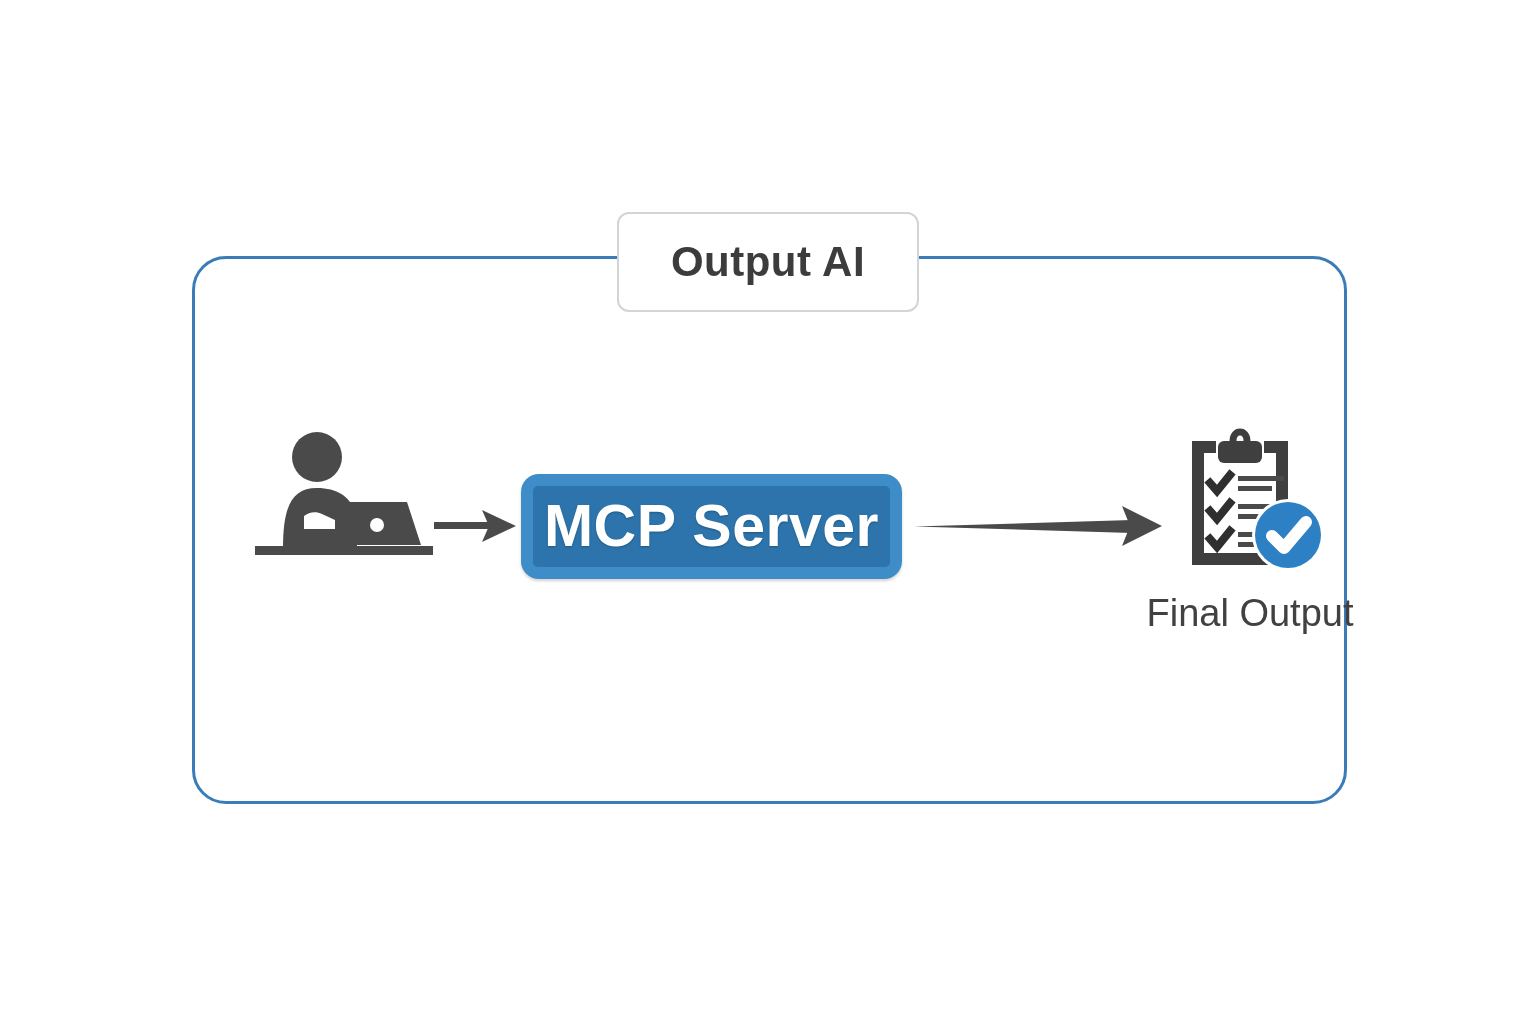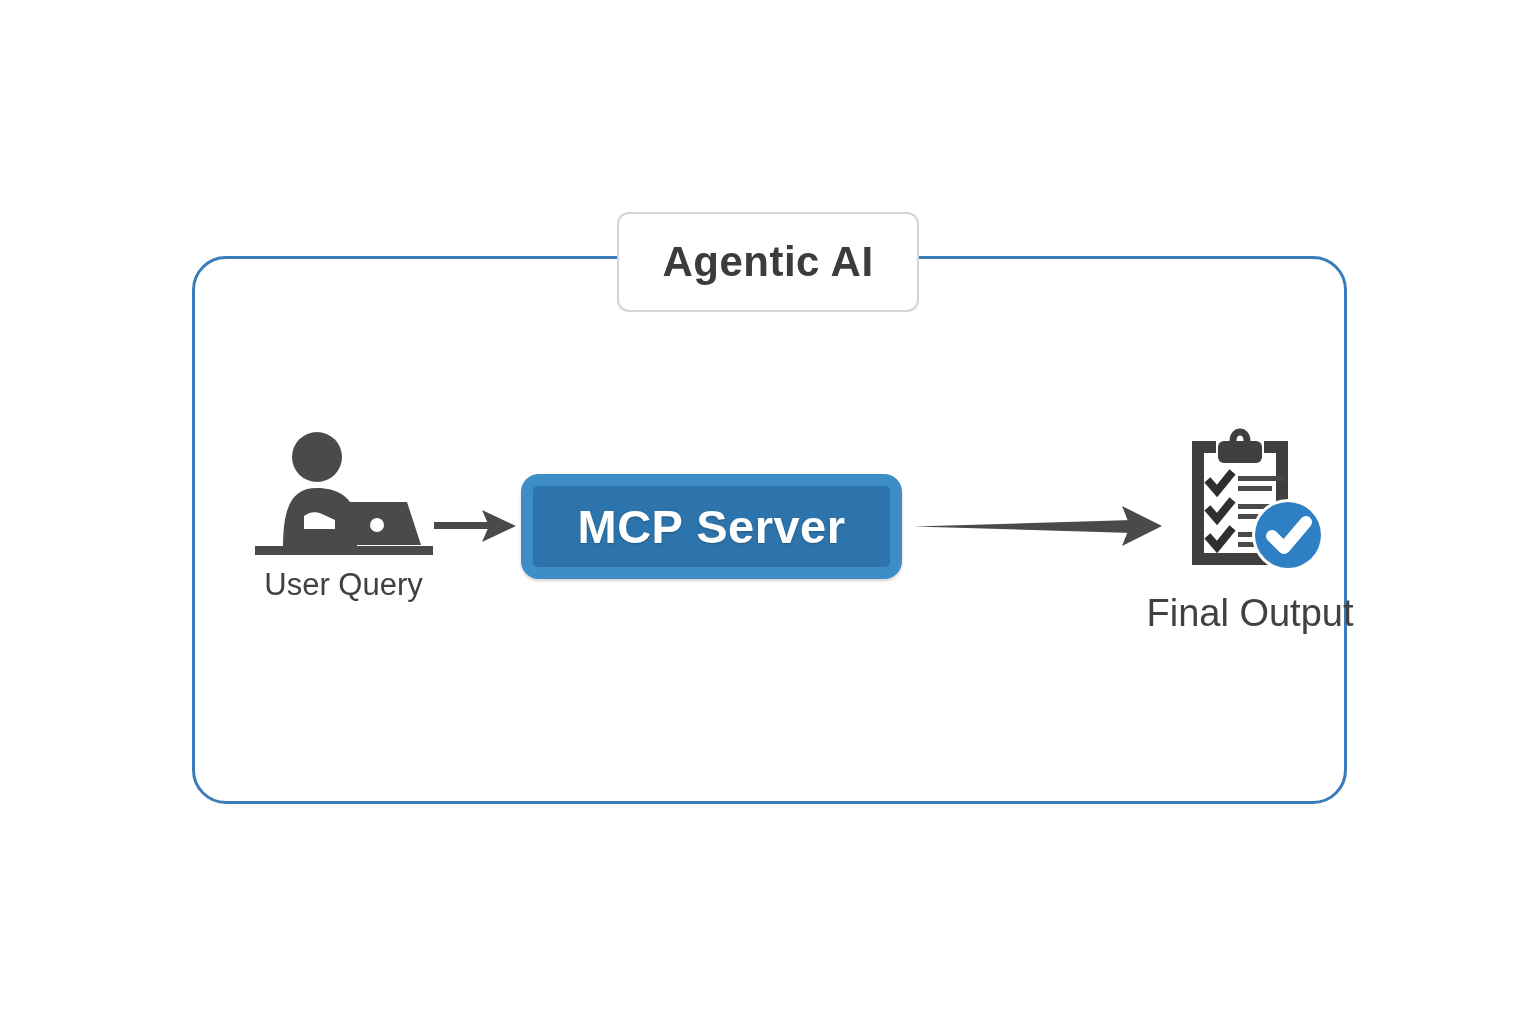--- a/index.html
+++ b/index.html
@@ -97,21 +97,21 @@
     top: 12px;
     right: 12px;
     bottom: 12px;
     background: #2c74ab;
     border-radius: 5px;
     display: flex;
     align-items: center;
     justify-content: center;
   }
   #mcp-inner .mcp-text {
-    font-size: 47px;
+    font-size: 59px;
     font-weight: bold;
     color: #ffffff;
     letter-spacing: 0.5px;
     line-height: 1;
     text-shadow: 0 1px 2px rgba(0,0,0,0.25);
   }
 
   
   #arrow-user-mcp {
     position: absolute;
@@ -153,21 +153,21 @@
     color: #414141;
     line-height: 1.1;
   }
 </style>
 </head>
 <body>
 
 <div id="agentic-container"></div>
 
 <div id="agentic-label">
-  <span class="title-text">Agentic AI</span>
+  <span class="title-text">Output AI</span>
 </div>
 
 <div id="user-group">
 
   <svg id="user-icon" viewBox="0 0 200 130">
 
     <circle cx="74" cy="27" r="25" fill="#4a4a4a"></circle>
 
     <path d="M 40 118
              C 40 78, 48 58, 74 58
@@ -192,21 +192,20 @@
 
     <path d="M 96 72 L 164 72 L 178 115 L 96 115 Z" fill="#4a4a4a"></path>
 
     <circle cx="134" cy="95" r="7" fill="#ffffff"></circle>
 
     <path d="M 84 104 L 106 104 L 112 115 L 84 115 Z" fill="#4a4a4a"></path>
 
     <rect x="12" y="116" width="178" height="9" fill="#4a4a4a"></rect>
   </svg>
 
-  <div id="user-label">User Query</div>
 </div>
 
 <svg id="arrow-user-mcp" viewBox="0 0 86 52">
   <rect x="0" y="22" width="55" height="7" fill="#4a4a4a"></rect>
   <path d="M 48 10 L 82 26 L 48 42 L 55 26 Z" fill="#4a4a4a"></path>
 </svg>
 
 <div id="mcp-box">
   <div id="mcp-inner">
     <span class="mcp-text">MCP Server</span>

